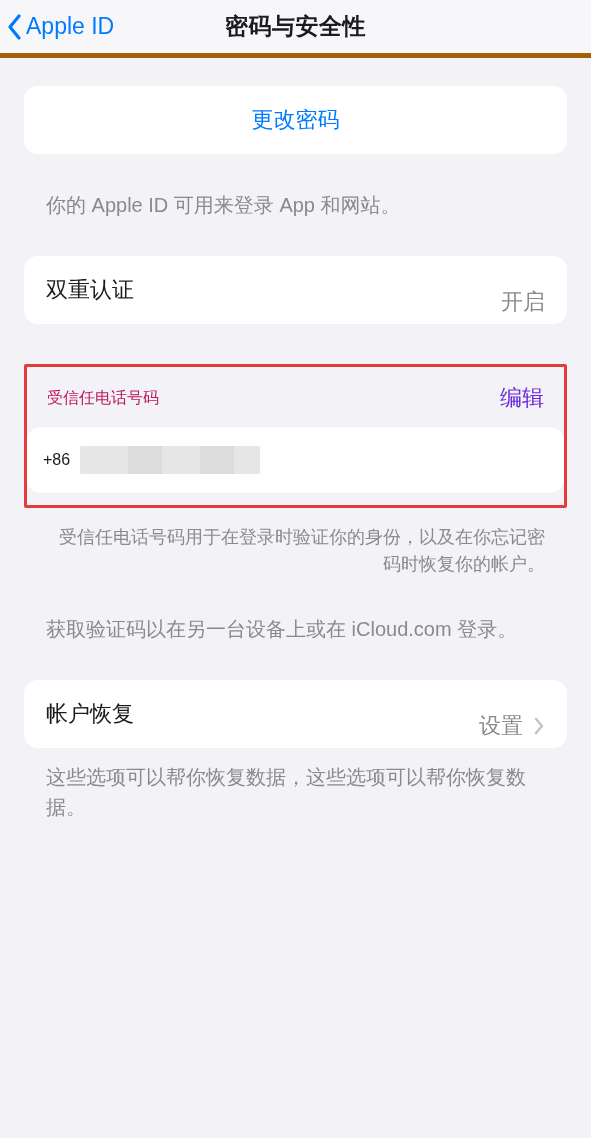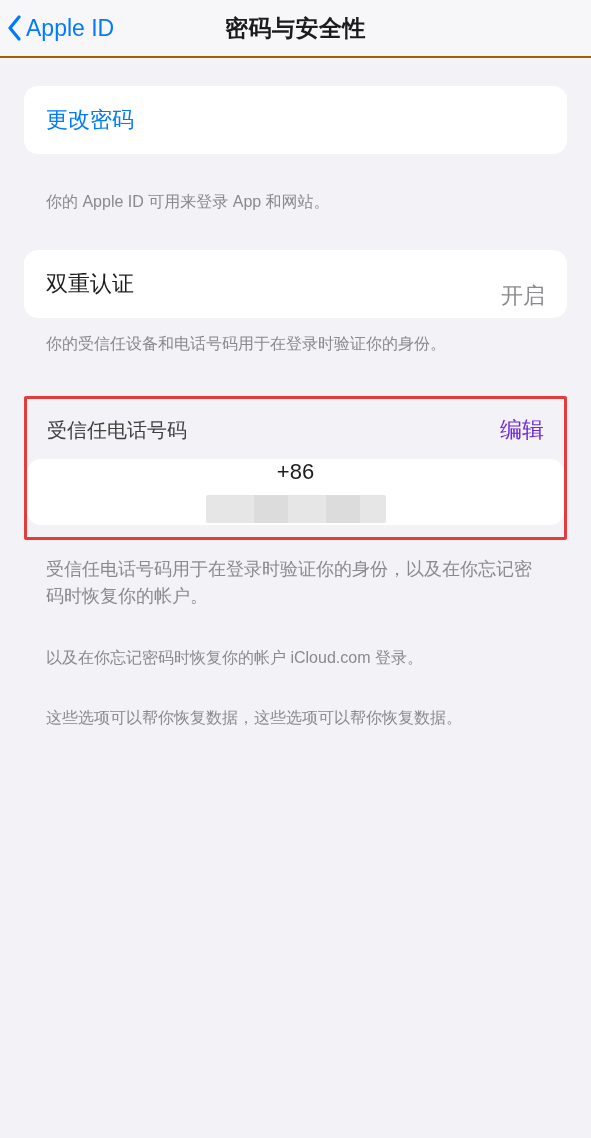--- a/index.html
+++ b/index.html
@@ -11,21 +11,21 @@
       color: #1c1c1e;
       -webkit-font-smoothing: antialiased;
     }
     
     .navbar {
       height: 58px;
       display: flex;
       align-items: center;
       position: relative;
       background: #f7f7f9;
-      border-bottom: 2px solid #a16207;
+      border-bottom: 5px solid #a16207;
       padding: 0 6px;
     }
     .back-area {
       display: flex;
       align-items: center;
       color: #007aff;
       font-size: 23px;
       gap: 2px;
     }
     .chevron-left {
@@ -55,79 +55,78 @@
       overflow: hidden;
     }
     .cell {
       min-height: 68px;
       padding: 0 22px;
       display: flex;
       align-items: center;
       justify-content: space-between;
       font-size: 22px;
     }
-    .cell.action { color: #007aff; }
+    .cell.action { color: #007aff; justify-content: center; }
     .cell .value {
       color: #8a8a8e;
       font-size: 22px;
       display: flex;
       align-items: center;
       gap: 10px;
       margin-top: 24px;
     }
     .chevron-right {
       width: 12px;
       height: 20px;
       display: inline-flex;
       align-items: center;
       justify-content: center;
       color: #c5c5c9;
     }
     .footer-text, .header-text {
       margin: 14px 24px 0 24px;
       padding: 0 22px;
       color: #8a8a8e;
-      font-size: 16px;
+      font-size: 20px;
       line-height: 1.5;
     }
     
     .highlight-box {
       margin: 40px 24px 0 24px;
       border: 3px solid #e43b3b;
       padding: 10px 0 12px 0;
       border-radius: 2px;
     }
     .highlight-header {
       display: flex;
       justify-content: space-between;
       align-items: center;
       padding: 6px 20px 14px 20px;
     }
     .highlight-header .label {
-      color: #404040;
-      font-size: 20px;
+      color: #be185d;
+      font-size: 16px;
     }
     .highlight-header .edit {
       color: #6d28d9;
       font-size: 22px;
     }
     .phone-card {
       margin: 0 0 0 0;
       background: #ffffff;
       border-radius: 14px;
       overflow: visible;
     }
     .phone-card .inner {
       padding: 0 16px;
       min-height: 66px;
       display: flex;
       align-items: center;
-      font-size: 22px;
+      font-size: 16px;
       gap: 10px;
-      flex-direction: column;
     }
     .redacted {
       width: 180px;
       height: 28px;
       background: #e6e6e6;
       border-radius: 2px;
       filter: blur(0.5px);
       position: relative;
     }
     .redacted::before, .redacted::after {
@@ -138,20 +137,21 @@
       background: #dcdcdc;
     }
     .redacted::before { left: 48px; }
     .redacted::after { left: 120px; }
     .footer-under-highlight {
       margin: 16px 24px 0 24px;
       padding: 0 22px;
       color: #8a8a8e;
       font-size: 18px;
       line-height: 1.5;
+      text-align: right;
     }
   </style>
 </head>
 <body>
 
 <div class="navbar">
   <div class="back-area">
     <span class="chevron-left">
       <svg width="16" height="26" viewBox="0 0 16 26">
         <polyline points="12,2 3,13 12,24" fill="none" stroke="#007aff" stroke-width="3.2" stroke-linecap="round" stroke-linejoin="round"></polyline>
@@ -176,38 +176,50 @@
     <div class="footer-text">你的 Apple ID 可用来登录 App 和网站。</div>
   </div>
 
   <div class="group">
     <div class="cell-card">
       <div class="cell">
         <span>双重认证</span>
         <span class="value">开启</span>
       </div>
     </div>
-    <div class="footer-text">你的受信任设备和电话号码用于在登录时验证你的身份。</div>
   </div>
 
   <div class="highlight-box">
     <div class="highlight-header">
       <span class="label">受信任电话号码</span>
       <span class="edit">编辑</span>
     </div>
     <div class="phone-card">
       <div class="inner">
         <span>+86</span>
         <span class="redacted"></span>
       </div>
     </div>
   </div>
   <div class="footer-under-highlight">受信任电话号码用于在登录时验证你的身份，以及在你忘记密码时恢复你的帐户。</div>
 
   <div class="group">
-    <div class="footer-text">以及在你忘记密码时恢复你的帐户 iCloud.com 登录。</div>
-  </div>
-
-  <div class="group">
+    <div class="footer-text">获取验证码以在另一台设备上或在 iCloud.com 登录。</div>
+  </div>
+
+  <div class="group">
+    <div class="cell-card">
+      <div class="cell">
+        <span>帐户恢复</span>
+        <span class="value">
+          <span>设置</span>
+          <span class="chevron-right">
+            <svg width="10" height="18" viewBox="0 0 10 18">
+              <polyline points="2,2 8,9 2,16" fill="none" stroke="#c5c5c9" stroke-width="2.6" stroke-linecap="round" stroke-linejoin="round"></polyline>
+            </svg>
+          </span>
+        </span>
+      </div>
+    </div>
     <div class="footer-text">这些选项可以帮你恢复数据，这些选项可以帮你恢复数据。</div>
   </div>
 
 </div>
 
 </body></html>

